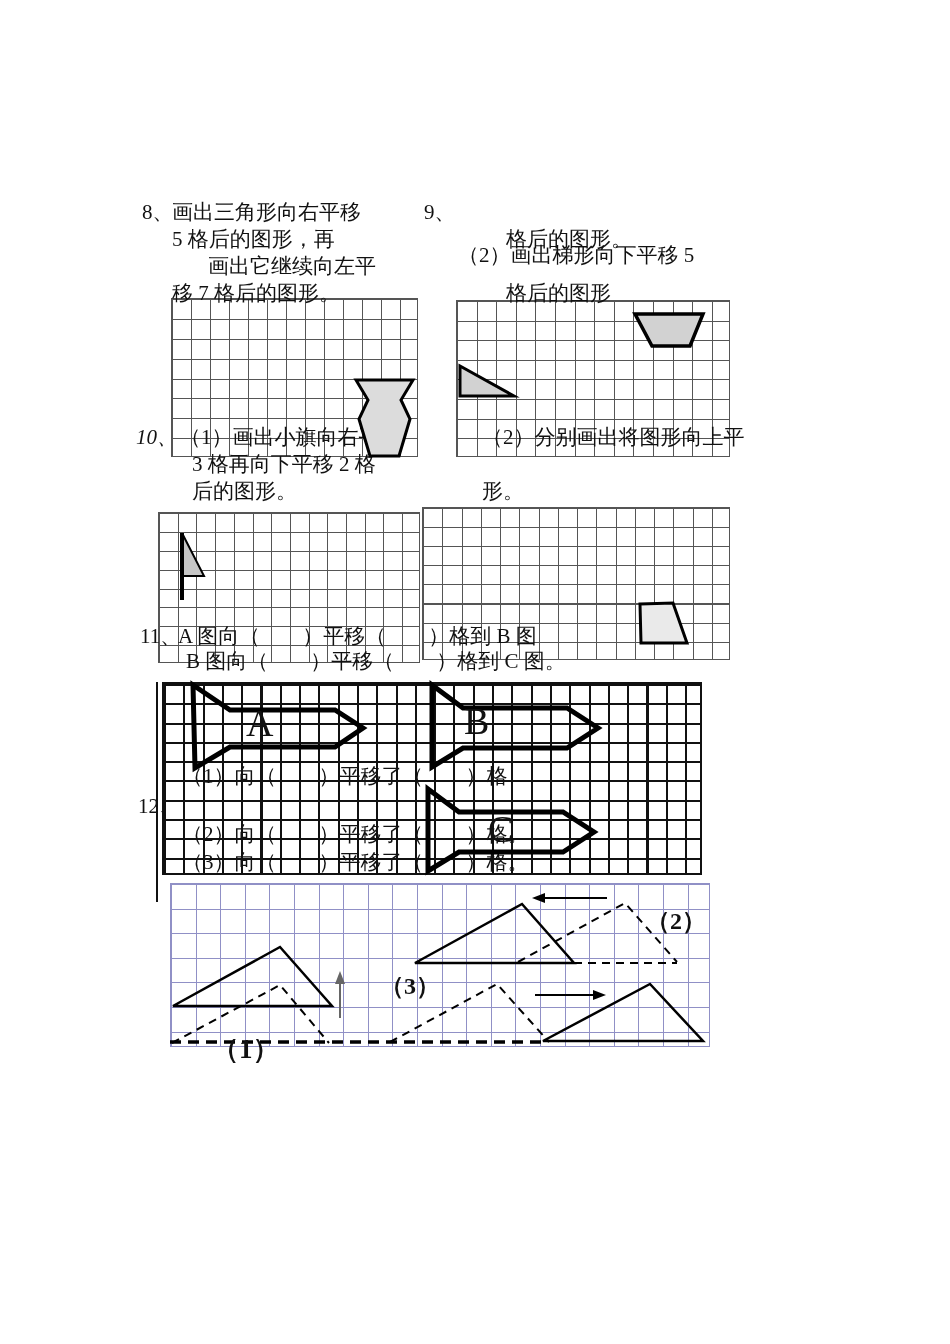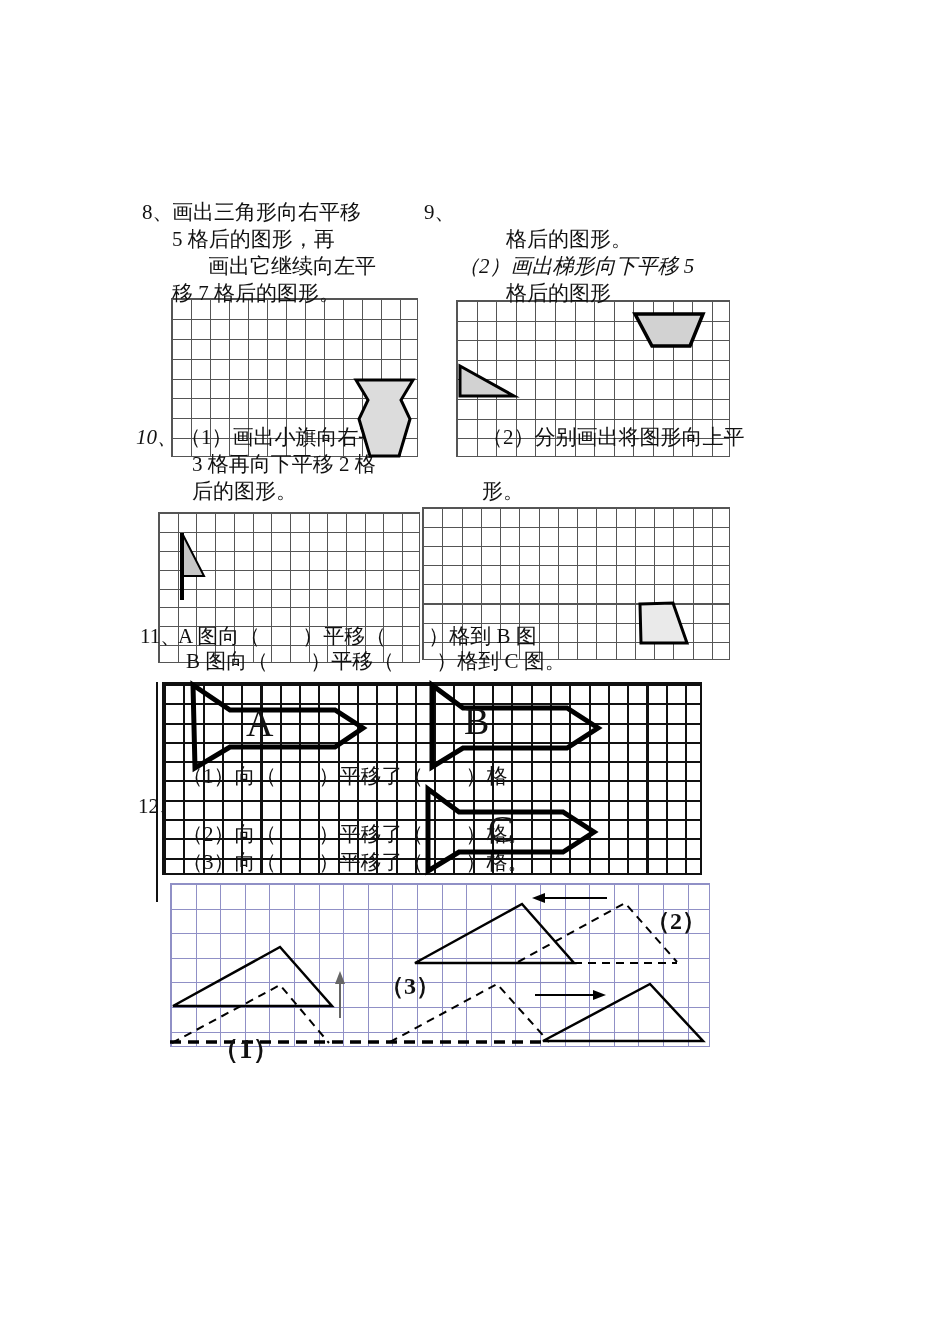--- a/index.html
+++ b/index.html
@@ -36,21 +36,21 @@
   <div class="grid gblue" style="left:170px;top:883px;width:540px;height:164px;"></div>
 
   <span class="t" style="left:142px;top:201px;">8、</span>
   <span class="t" style="left:172px;top:201px;">画出三角形向右平移</span>
   <span class="t" style="left:172px;top:228px;">5 格后的图形，再</span>
   <span class="t" style="left:172px;top:255px;margin-left:36px;">画出它继续向左平</span>
   <span class="t" style="left:172px;top:282px;">移 7 格后的图形。</span>
 
   <span class="t" style="left:424px;top:201px;">9、</span>
   <span class="t" style="left:506px;top:228px;">格后的图形。</span>
-  <span class="t" style="left:458px;top:255px;font-style:italic;">（2）画出梯形向下平移 5</span>
+  <span class="t" style="left:458px;top:244px;">（2）画出梯形向下平移 5</span>
   <span class="t" style="left:506px;top:282px;text-align:center;">格后的图形</span>
 
   <span class="t" style="left:136px;top:426px;font-style:italic;">10、</span>
   <span class="t" style="left:180px;top:426px;">（1）画出小旗向右平移</span>
   <span class="t" style="left:192px;top:453px;">3 格再向下平移 2 格</span>
   <span class="t" style="left:192px;top:480px;">后的图形。</span>
   <span class="t" style="left:482px;top:426px;">（2）分别画出将图形向上平</span>
   <span class="t" style="left:482px;top:480px;">形。</span>
 
   <span class="t" style="left:140px;top:625px;">11、</span>

